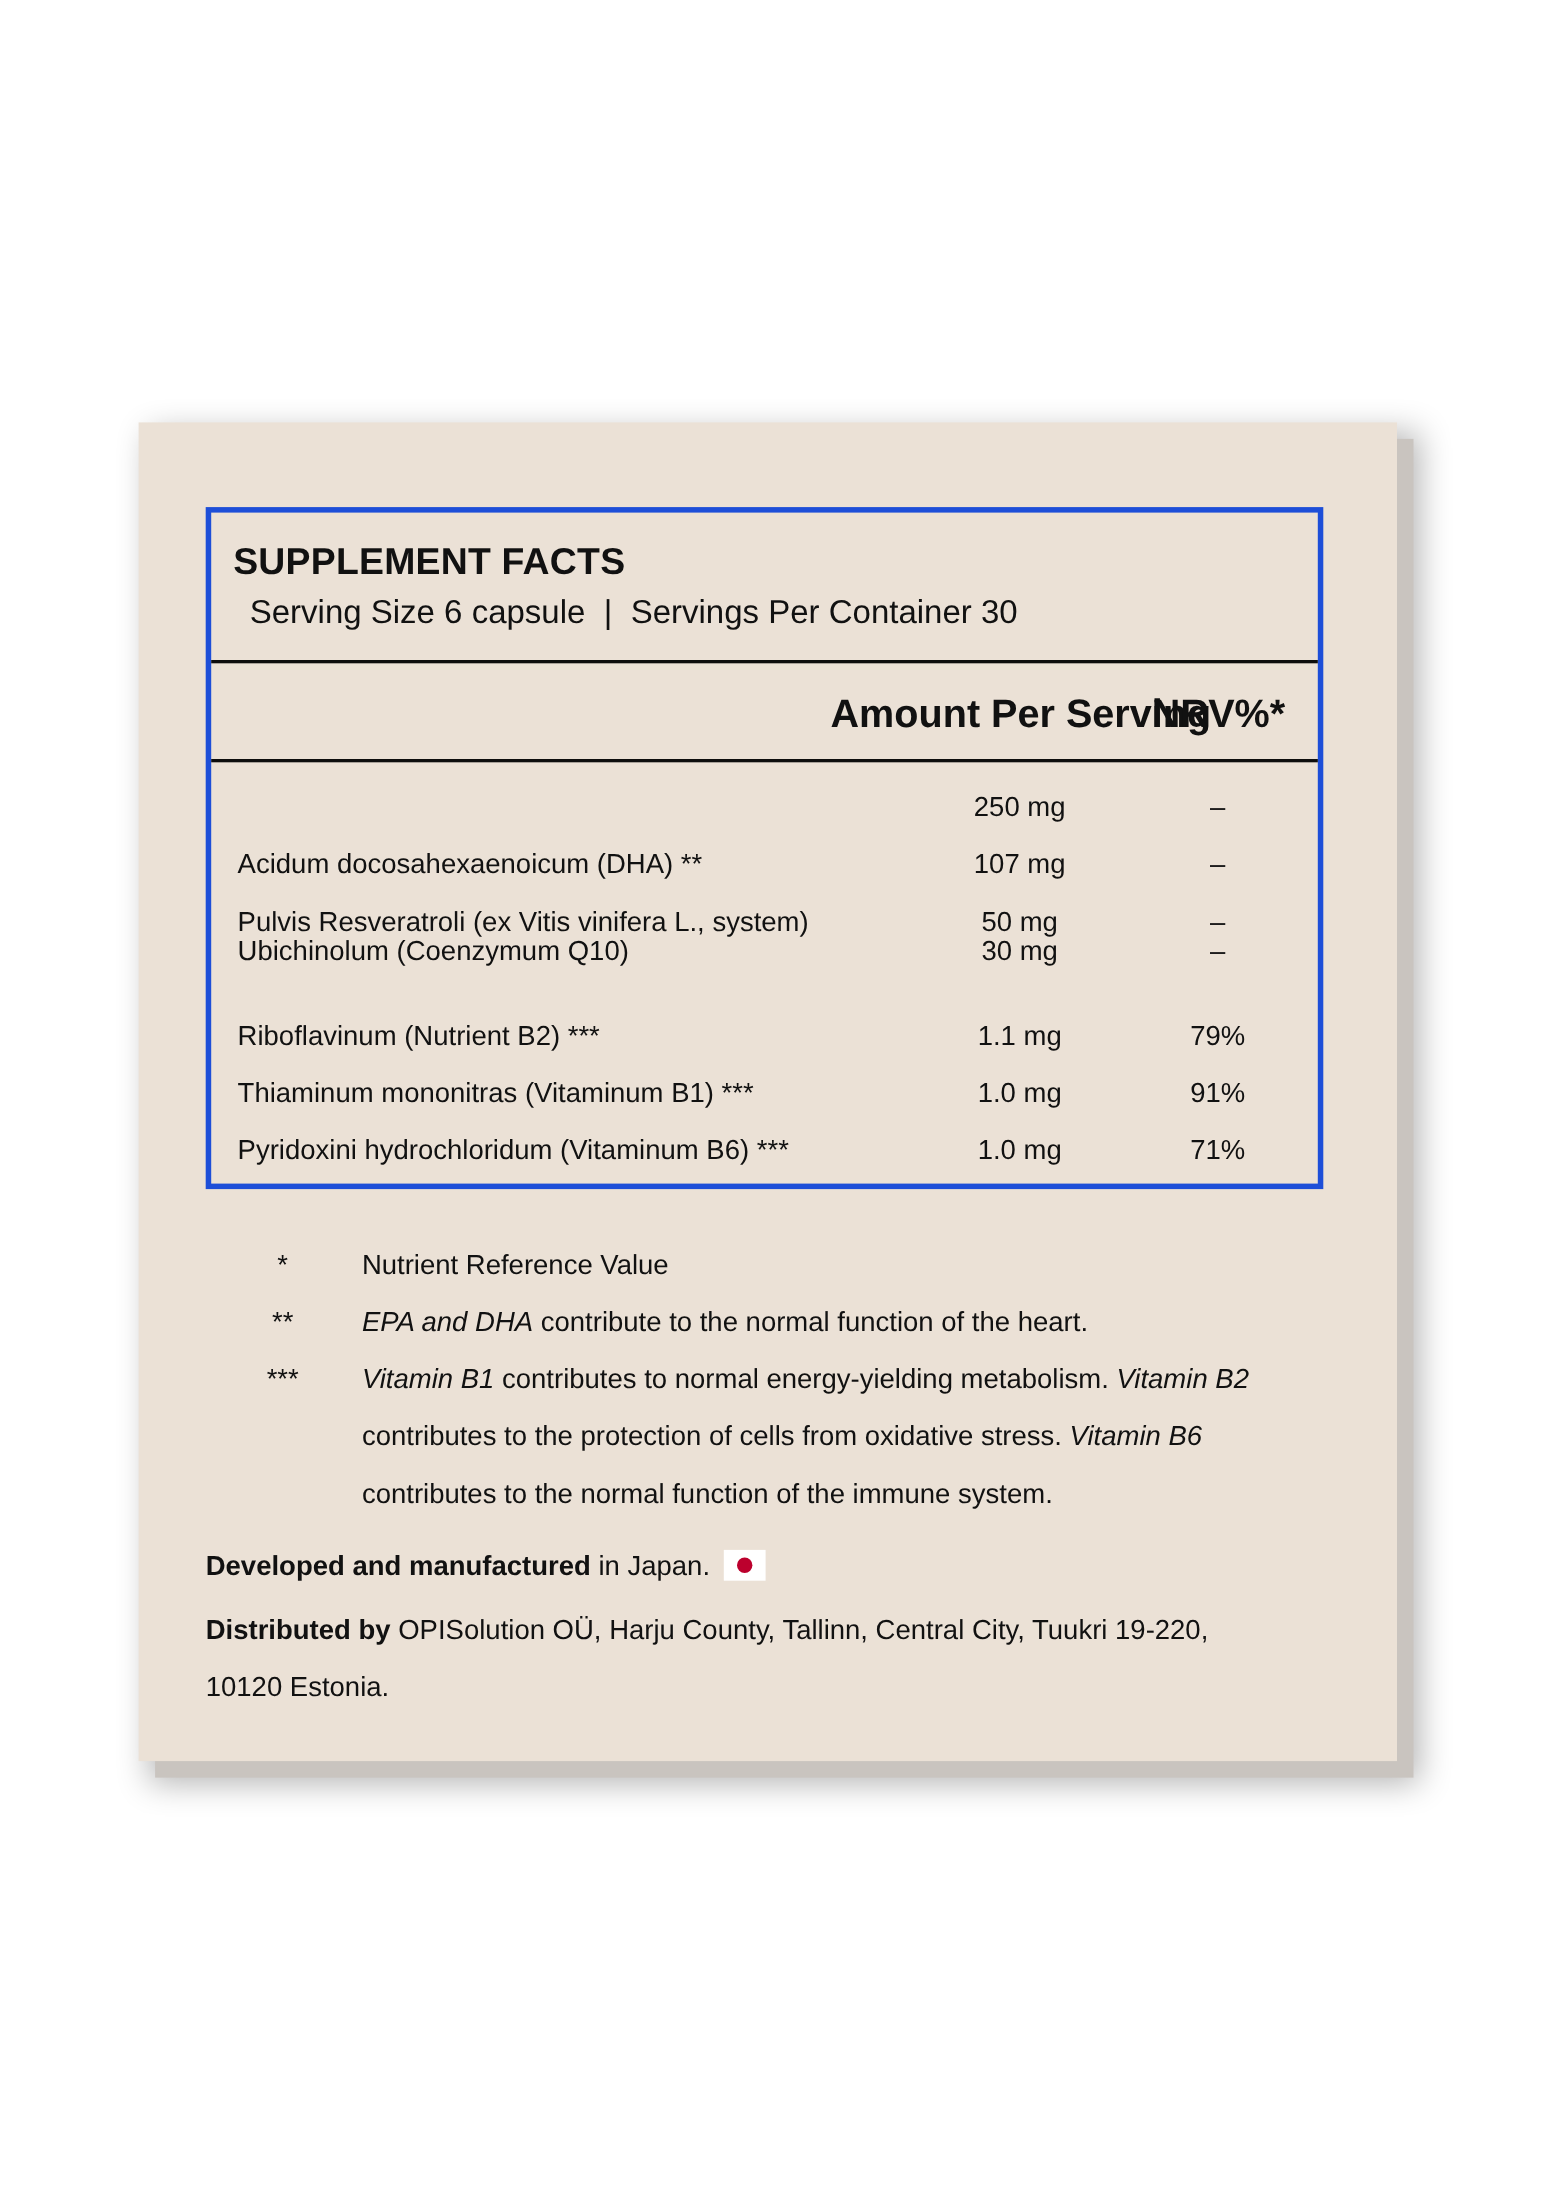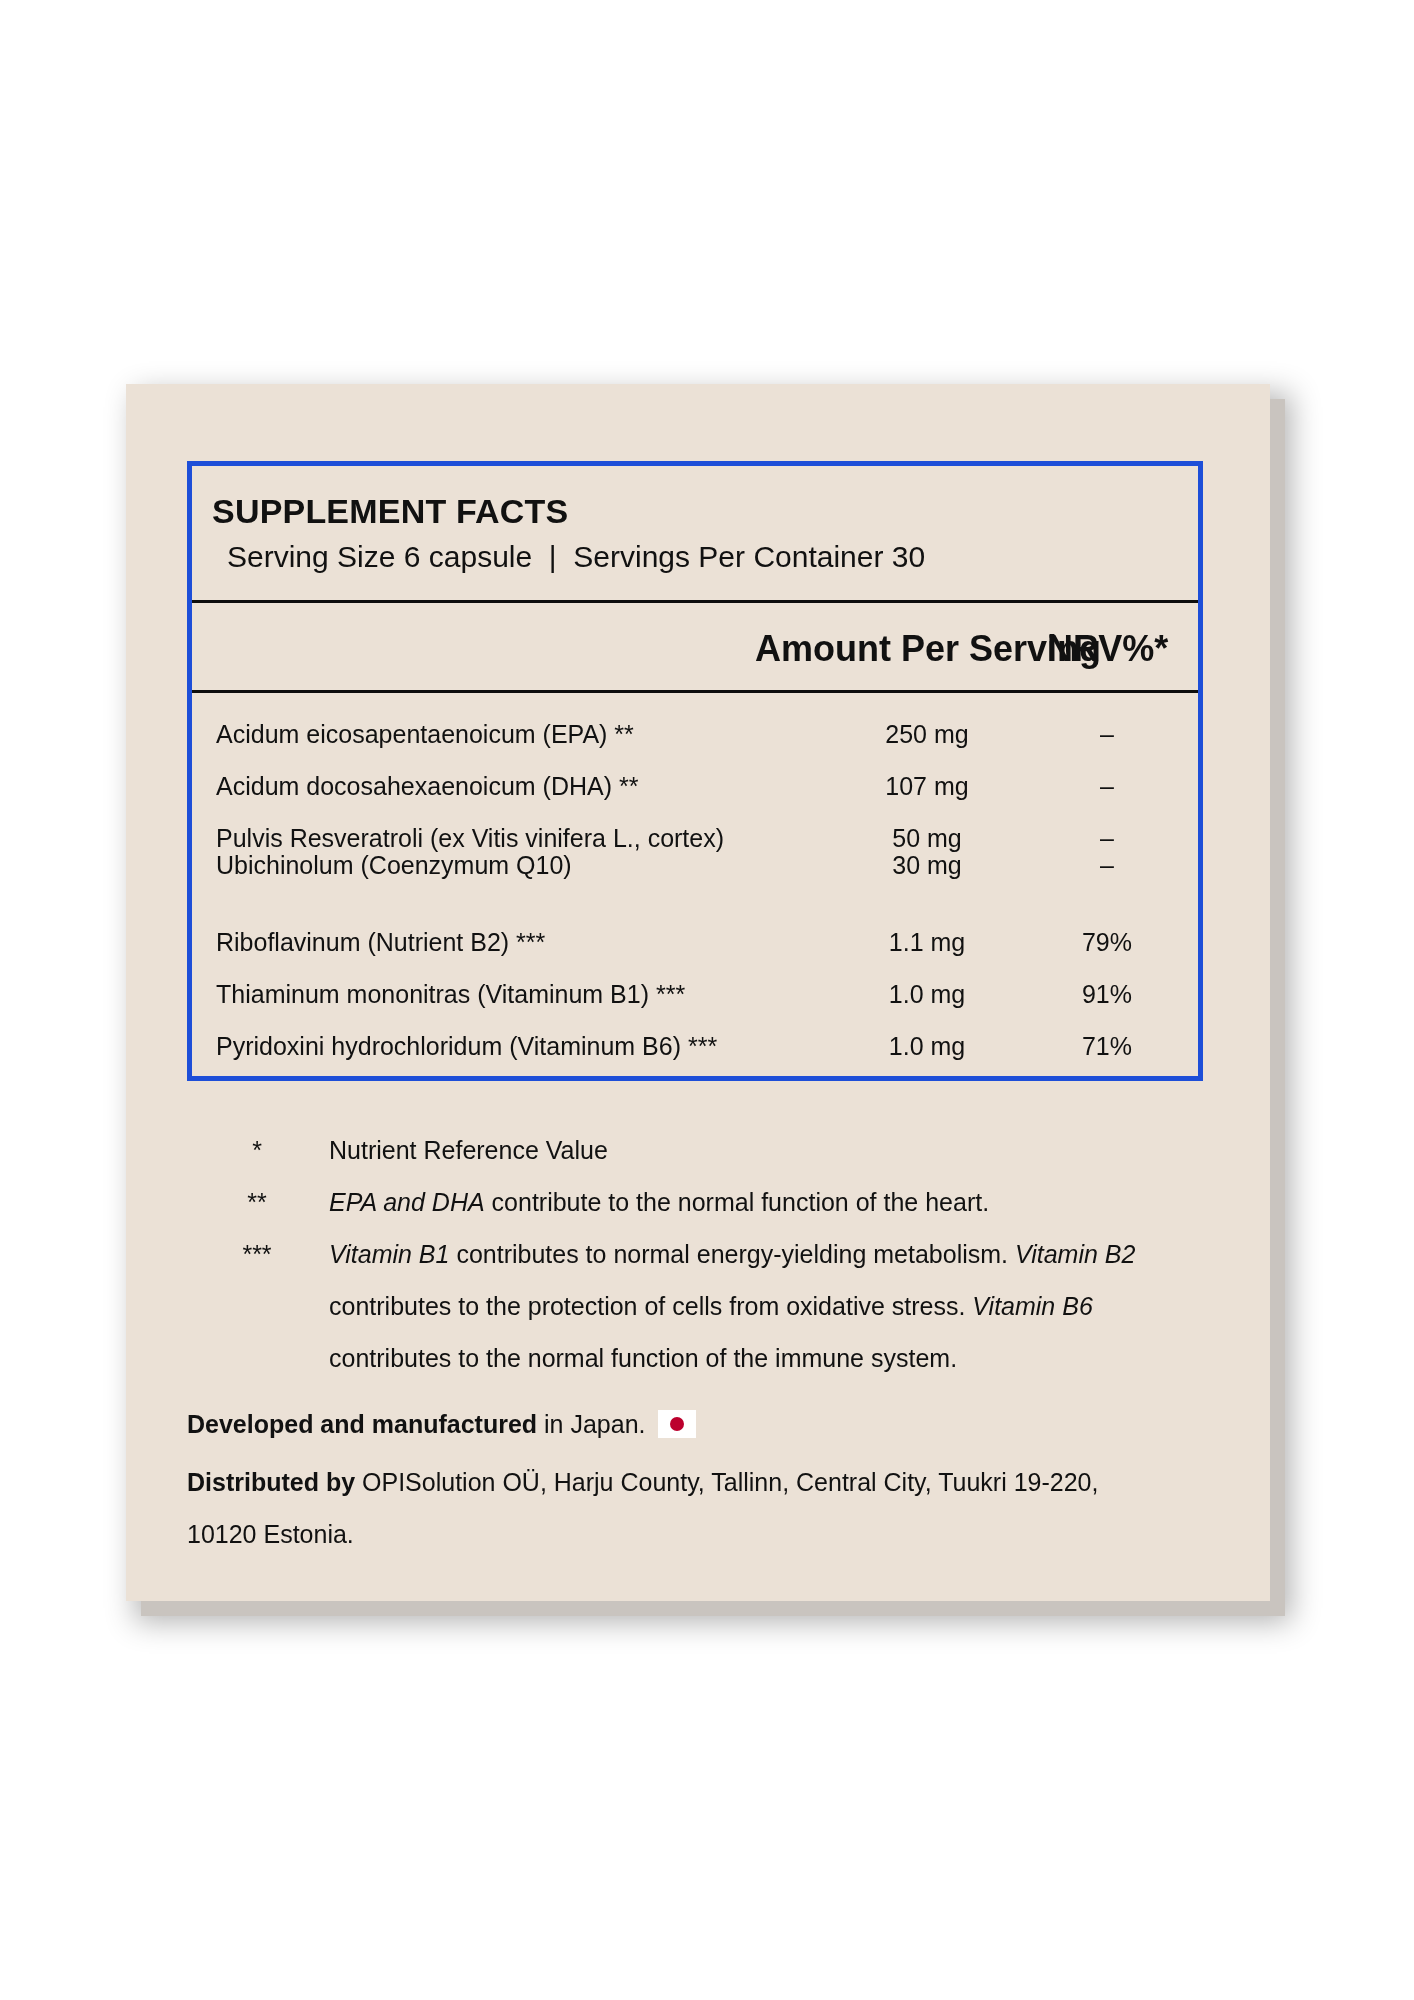--- a/index.html
+++ b/index.html
@@ -37,31 +37,30 @@
   <div class="facts-box">
     <div class="facts-title">SUPPLEMENT FACTS</div>
     <div class="facts-sub">Serving Size 6 capsule  |  Servings Per Container 30</div>
     <div class="divider" style="top:134px"></div>
     <div class="col-head" style="left:563px">Amount Per Serving</div>
     <div class="col-head" style="left:855px">NRV%*</div>
     <div class="divider" style="top:224px"></div>
 
     <div id="rows">
         <div class="row" style="top: 254px;">
-          <span class="name">Acidum eicosapentaenoicum (EPA) **</span>
           <span class="amt">250 mg</span>
           <span class="nrv">–</span>
         </div>
         <div class="row" style="top: 306px;">
           <span class="name">Acidum docosahexaenoicum (DHA) **</span>
           <span class="amt">107 mg</span>
           <span class="nrv">–</span>
         </div>
         <div class="row" style="top: 358px;">
-          <span class="name">Pulvis Resveratroli (ex Vitis vinifera L., cortex)</span>
+          <span class="name">Pulvis Resveratroli (ex Vitis vinifera L., system)</span>
           <span class="amt">50 mg</span>
           <span class="nrv">–</span>
         </div>
         <div class="row" style="top: 385px; padding-left: 40px;">
           <span class="name">Ubichinolum (Coenzymum Q10)</span>
           <span class="amt">30 mg</span>
           <span class="nrv">–</span>
         </div>
         <div class="row" style="top: 462px;">
           <span class="name">Riboflavinum (Nutrient B2) ***</span>

